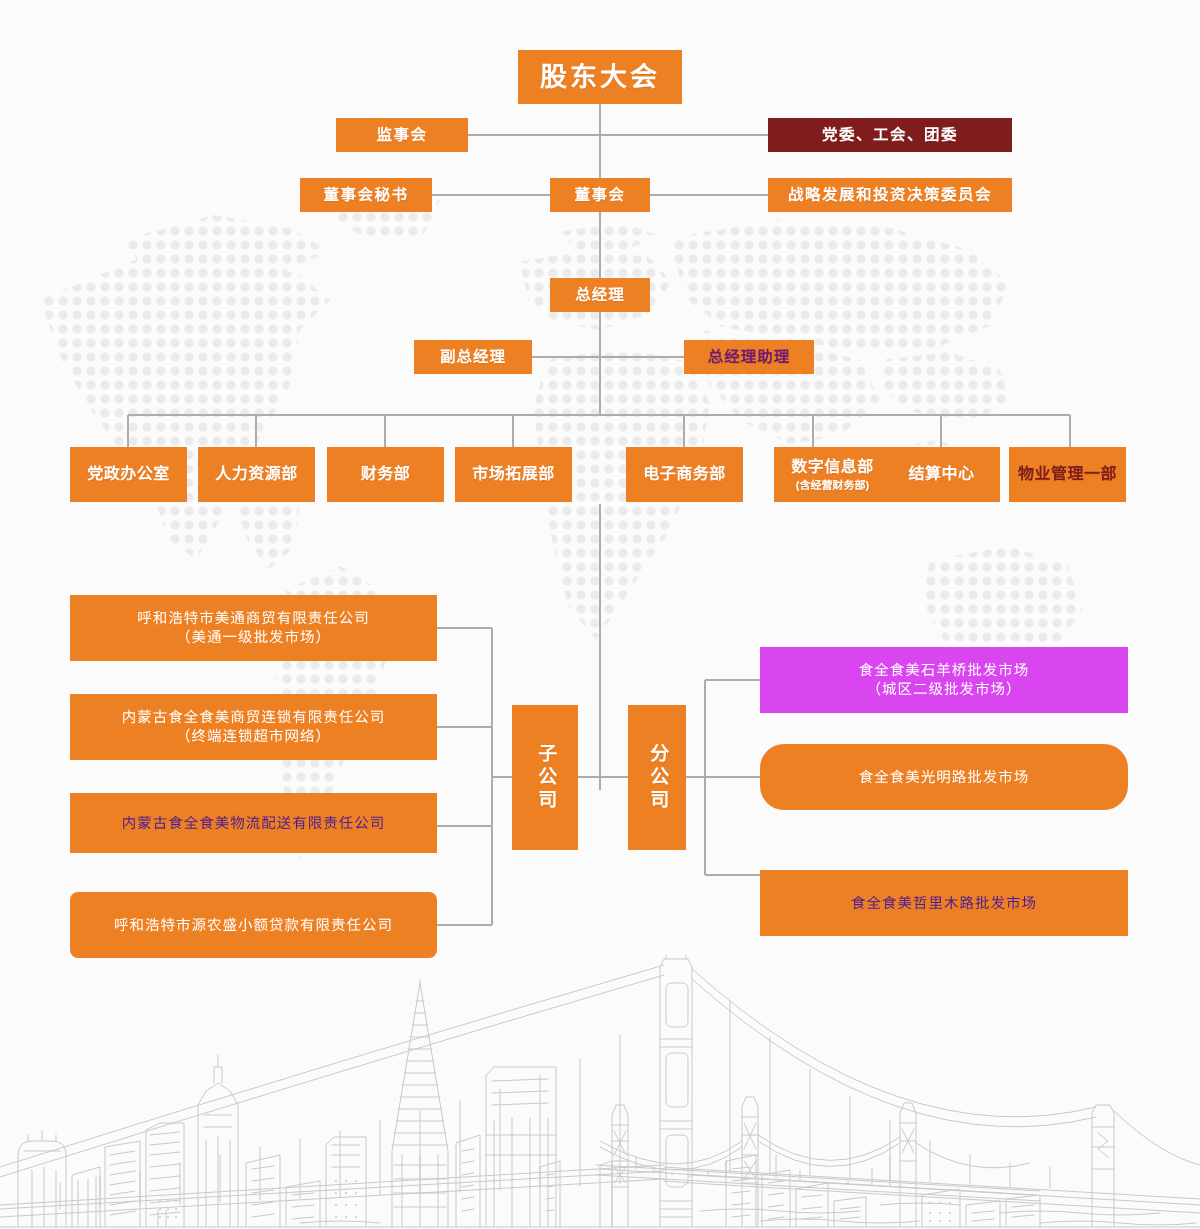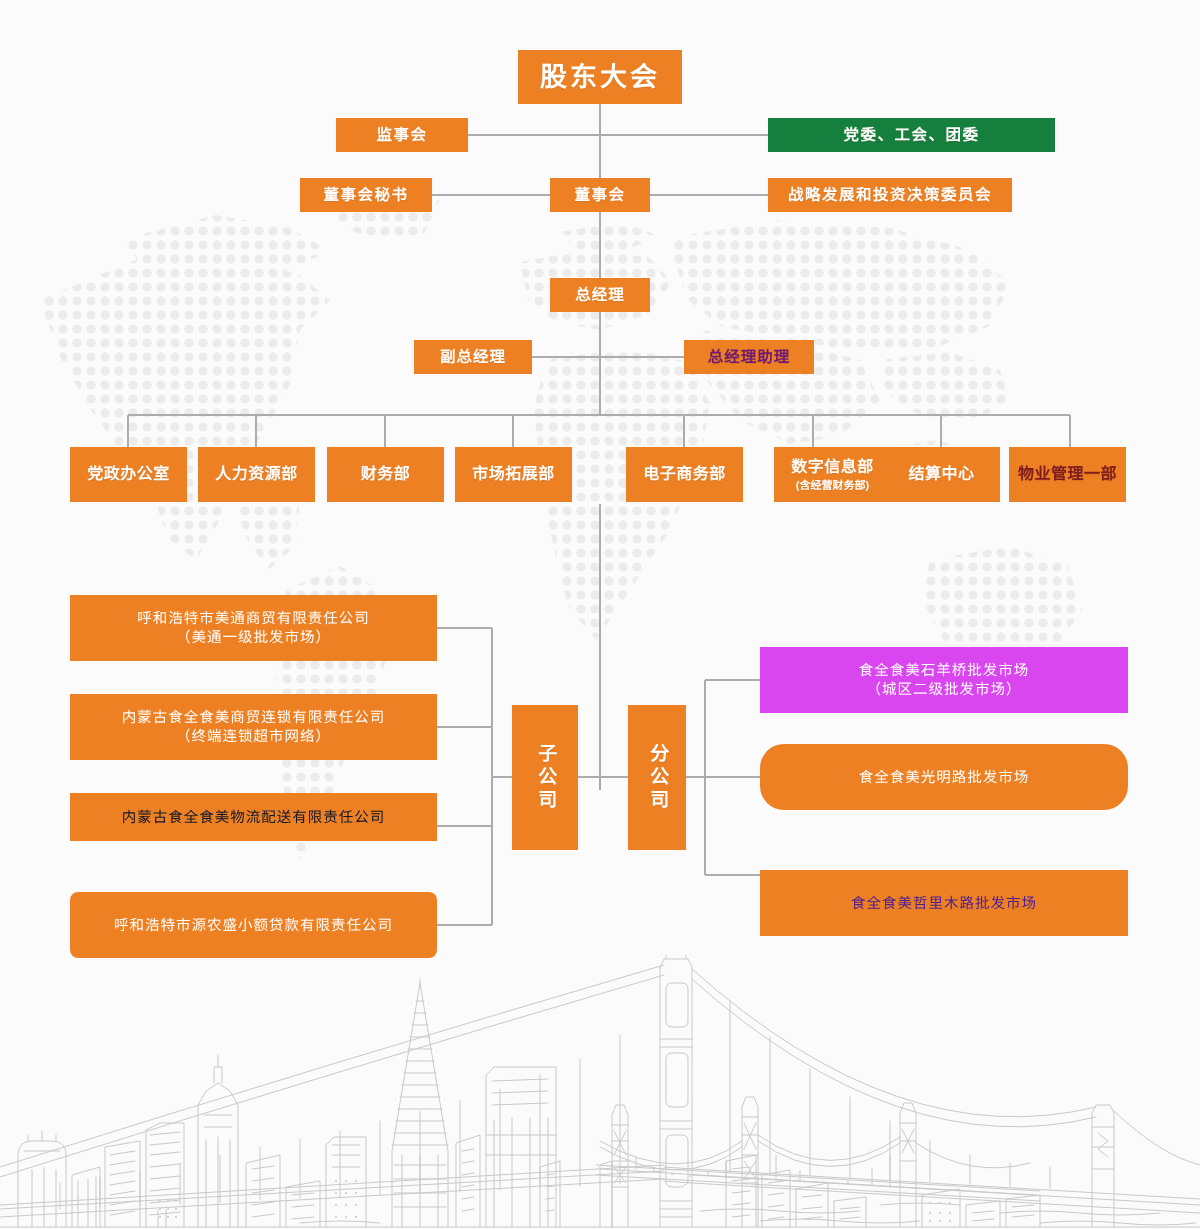--- a/index.html
+++ b/index.html
@@ -164,21 +164,21 @@
   </svg>
 
   <div class="node n-title" style="left: 518px; top: 50px; width: 164px; height: 54px; background: rgb(238, 128, 36); color: rgb(255, 255, 255);">
     <span>股东大会</span>
   </div>
 
   <div class="node n-l1" style="left: 300px; top: 118px; width: 132px; height: 34px; background: rgb(238, 128, 36); color: rgb(255, 255, 255); margin-left: 36px;">
     <span>监事会</span>
   </div>
 
-  <div class="node n-l1" style="left: 768px; top: 118px; width: 287px; height: 34px; background: #15803d; color: rgb(255, 255, 255);">
+  <div class="node n-l1" style="left: 768px; top: 118px; width: 244px; height: 34px; background: #7f1d1d; color: rgb(255, 255, 255);">
     <span>党委、工会、团委</span>
   </div>
 
   <div class="node n-l1" style="left: 300px; top: 178px; width: 132px; height: 34px; background: rgb(238, 128, 36); color: rgb(255, 255, 255);">
     <span>董事会秘书</span>
   </div>
 
   <div class="node n-l1" style="left: 550px; top: 178px; width: 100px; height: 34px; background: rgb(238, 128, 36); color: rgb(255, 255, 255);">
     <span>董事会</span>
   </div>
@@ -243,21 +243,21 @@
   <div class="node n-sub light two-line" style="left: 70px; top: 595px; width: 367px; height: 66px; background: rgb(238, 128, 36); color: rgb(255, 255, 255);">
     <span>呼和浩特市美通商贸有限责任公司</span>
     <span>（美通一级批发市场）</span>
   </div>
 
   <div class="node n-sub light two-line" style="left: 70px; top: 694px; width: 367px; height: 66px; background: rgb(238, 128, 36); color: rgb(255, 255, 255);">
     <span>内蒙古食全食美商贸连锁有限责任公司</span>
     <span>（终端连锁超市网络）</span>
   </div>
 
-  <div class="node n-sub light two-line" style="left: 70px; top: 793px; width: 367px; height: 48px; background: rgb(238, 128, 36); color: #0f172a;">
+  <div class="node n-sub light two-line" style="left: 70px; top: 793px; width: 367px; height: 60px; background: rgb(238, 128, 36); color: #4c1d95;">
     <span>内蒙古食全食美物流配送有限责任公司</span>
   </div>
 
   <div class="node n-sub light two-line" style="left: 70px; top: 892px; width: 367px; height: 66px; background: rgb(238, 128, 36); color: rgb(255, 255, 255); border-radius: 8px;">
     <span>呼和浩特市源农盛小额贷款有限责任公司</span>
   </div>
 
   <div class="node n-sub light two-line" style="left: 760px; top: 647px; width: 368px; height: 66px; background: #d946ef; color: rgb(255, 255, 255);">
     <span>食全食美石羊桥批发市场</span>
     <span>（城区二级批发市场）</span>

